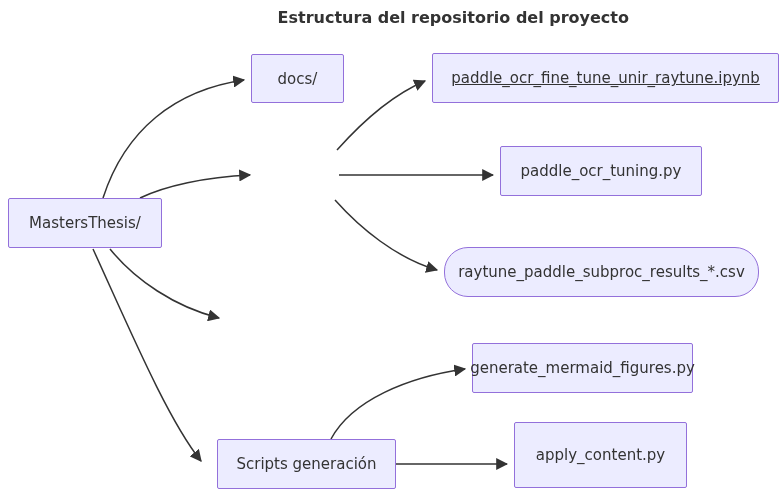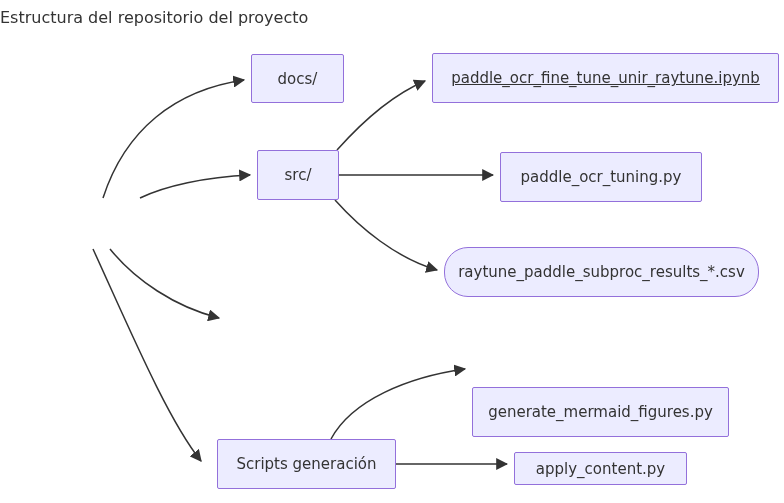--- a/index.html
+++ b/index.html
@@ -13,23 +13,23 @@
     width: 784px;
     height: 503px;
     background: #ffffff;
     overflow: hidden;
   }
   .diagram-title {
     position: absolute;
     left: 0;
     top: 8px;
     width: 629px;
-    text-align: left;
+    text-align: right;
     font-size: 16px;
-    font-weight: 400;
+    font-weight: 700;
     color: #333333;
   }
   .edges-svg {
     position: absolute;
     left: 0;
     top: 0;
     width: 784px;
     height: 503px;
   }
   .edge {
@@ -51,24 +51,24 @@
     text-align: center;
     white-space: nowrap;
   }
   
   .n-root         { left: 8px;   top: 198px; width: 154px; height: 50px; }
   .n-docs         { left: 251px; top: 54px;  width: 93px;  height: 49px; }
   .n-src          { left: 257px; top: 150px; width: 82px;  height: 50px; }
   .n-instructions { left: 226px; top: 294px; width: 142px; height: 50px; }
   .n-scripts      { left: 208px; top: 439px; width: 179px; height: 50px; margin-left: 9px; }
   .n-ipynb        { left: 432px; top: 53px;  width: 347px; height: 50px; text-decoration: underline; }
-  .n-tuning       { left: 500px; top: 152px; width: 202px; height: 50px; }
+  .n-tuning       { left: 500px; top: 146px; width: 202px; height: 50px; }
   .n-csv          { left: 444px; top: 247px; width: 315px; height: 50px; border-radius: 24px; }
-  .n-generate     { left: 472px; top: 343px; width: 257px; height: 50px; margin-top: 44px; }
-  .n-apply        { left: 514px; top: 452px; width: 173px; height: 33px; }
+  .n-generate     { left: 472px; top: 343px; width: 221px; height: 50px; }
+  .n-apply        { left: 514px; top: 422px; width: 173px; height: 66px; }
 </style>
 </head>
 <body>
 
 <div class="canvas">
 
   <div class="diagram-title">Estructura del repositorio del proyecto</div>
 
   <svg class="edges-svg" viewBox="0 0 784 503" xmlns="http://www.w3.org/2000/svg">
     <defs>
@@ -80,24 +80,24 @@
     <path class="edge" d="M140,198 C165,186 205,177 250,175" marker-end="url(#arrow)"></path>
     <path class="edge" d="M110,249 C135,280 175,307 219,318" marker-end="url(#arrow)"></path>
     <path class="edge" d="M93,249 C130,330 168,420 201,461" marker-end="url(#arrow)"></path>
     <path class="edge" d="M337,150 C362,122 392,95 425,81" marker-end="url(#arrow)"></path>
     <path class="edge" d="M339,175 L493,175" marker-end="url(#arrow)"></path>
     <path class="edge" d="M335,200 C360,228 396,258 437,270" marker-end="url(#arrow)"></path>
     <path class="edge" d="M331,439 C352,400 408,377 465,369" marker-end="url(#arrow)"></path>
     <path class="edge" d="M387,464 L507,464" marker-end="url(#arrow)"></path>
   </svg>
 
+  <div class="node n-root">MastersThesis/</div>
 
   <div class="node n-docs">docs/</div>
 
-  <div class="node n-src">src/</div>
 
 
   <div class="node n-scripts">Scripts generación</div>
 
   <div class="node n-ipynb">paddle_ocr_fine_tune_unir_raytune.ipynb</div>
 
   <div class="node n-tuning">paddle_ocr_tuning.py</div>
 
   <div class="node n-csv">raytune_paddle_subproc_results_*.csv</div>
 

